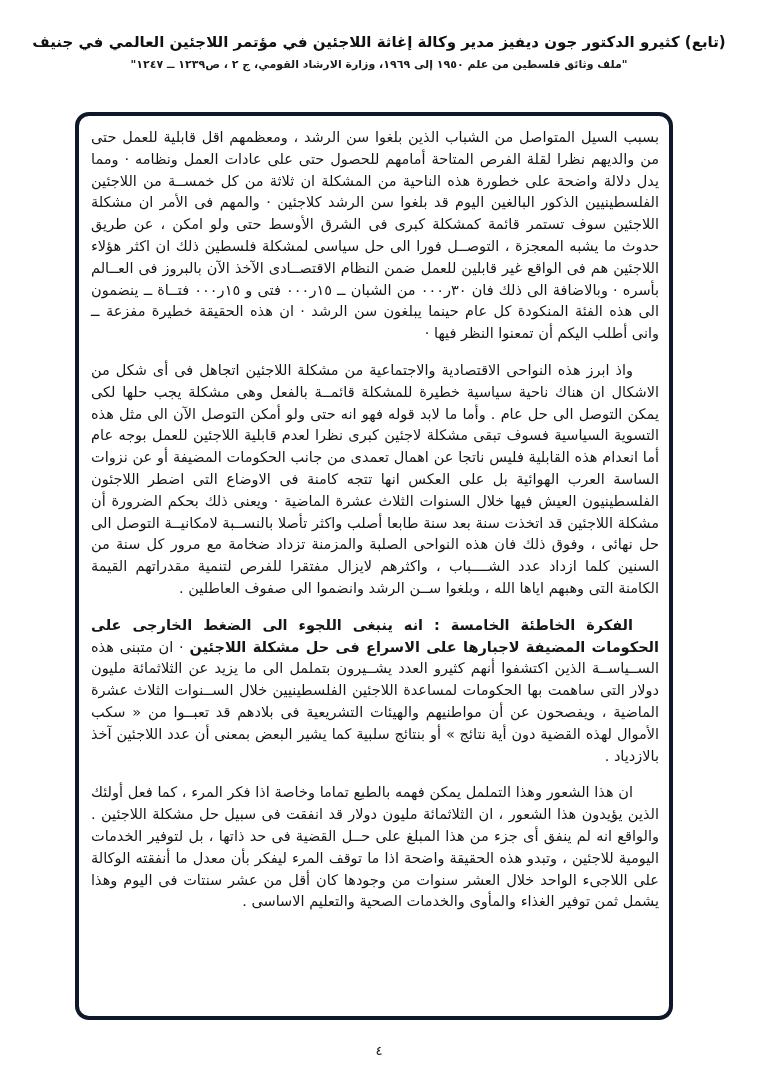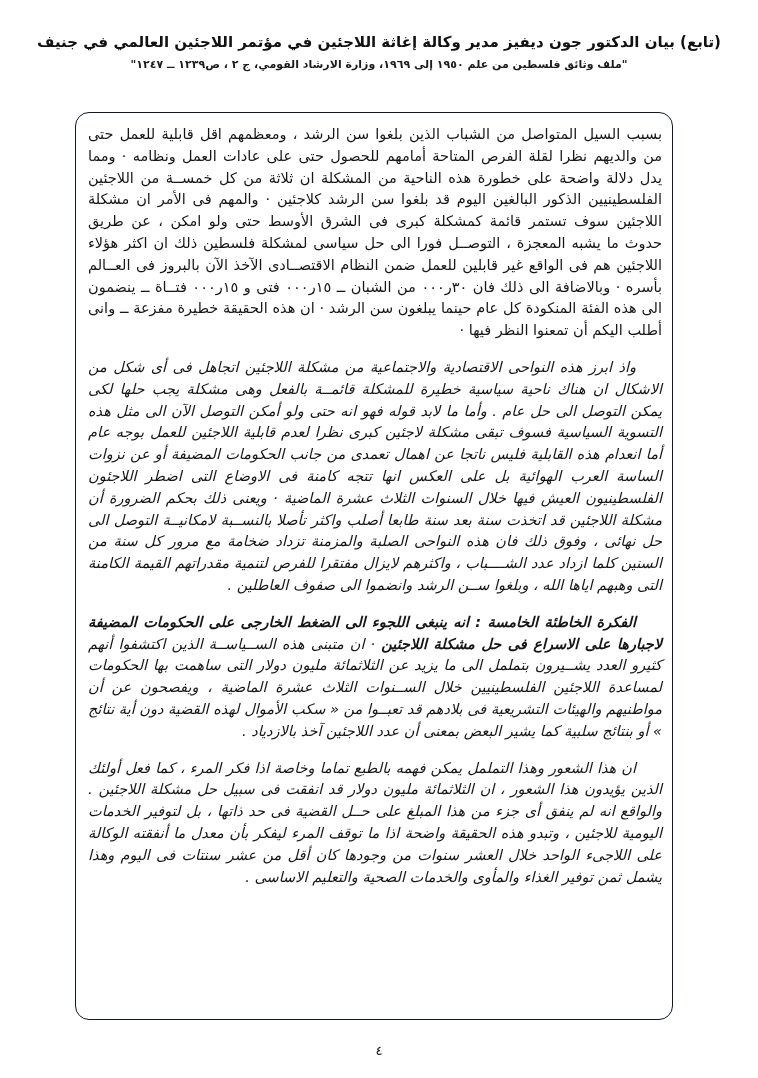--- a/index.html
+++ b/index.html
@@ -35,38 +35,37 @@
     font-weight: bold;
     color: #1c1c1c;
   }
   .frame {
     position: absolute;
     left: 75px;
     top: 112px;
     width: 598px;
     height: 908px;
     box-sizing: border-box;
-    border: 1px solid #0f172a;
+    border: 4px solid #0f172a;
     border-radius: 14px;
     padding: 11px 10px 10px 12px;
     background: #ffffff;
   }
   .content {
     direction: rtl;
     text-align: justify;
     font-size: 14.5px;
     line-height: 21.8px;
     color: #161616;
   }
   .content p {
     margin: 0 0 15px 0;
   }
   .content p.indent {
     text-indent: 26px;
-    font-style: italic;
   }
   .bold-lead {
     font-weight: bold;
     margin-top: 26px;
   }
   .page-number {
     position: absolute;
     bottom: 20px;
     left: 0;
     right: 0;
@@ -74,21 +73,21 @@
     font-size: 13px;
     color: #111111;
   }
 </style>
 </head>
 <body>
 
 <div class="page">
 
   <div class="header">
-    <div class="header-title">(تابع) بيان الدكتور جون ديفيز مدير وكالة إغاثة اللاجئين في مؤتمر اللاجئين العالمي في جنيف</div>
+    <div class="header-title">(تابع) كثيرو الدكتور جون ديفيز مدير وكالة إغاثة اللاجئين في مؤتمر اللاجئين العالمي في جنيف</div>
     <div class="header-source">"ملف وثائق فلسطين من علم ١٩٥٠ إلى ١٩٦٩، وزارة الارشاد القومي، ج ٢ ، ص١٢٣٩ ــ ١٢٤٧"</div>
   </div>
 
   <div class="frame">
     <div class="content">
       <p>بسبب السيل المتواصل من الشباب الذين بلغوا سن الرشد ، ومعظمهم اقل قابلية للعمل حتى من والديهم نظرا لقلة الفرص المتاحة أمامهم للحصول حتى على عادات العمل ونظامه · ومما يدل دلالة واضحة على خطورة هذه الناحية من المشكلة ان ثلاثة من كل خمســة من اللاجئين الفلسطينيين الذكور البالغين اليوم قد بلغوا سن الرشد كلاجئين · والمهم فى الأمر ان مشكلة اللاجئين سوف تستمر قائمة كمشكلة كبرى فى الشرق الأوسط حتى ولو امكن ، عن طريق حدوث ما يشبه المعجزة ، التوصــل فورا الى حل سياسى لمشكلة فلسطين ذلك ان اكثر هؤلاء اللاجئين هم فى الواقع غير قابلين للعمل ضمن النظام الاقتصــادى الآخذ الآن بالبروز فى العــالم بأسره · وبالاضافة الى ذلك فان ٣٠ر٠٠٠ من الشبان ــ ١٥ر٠٠٠ فتى و ١٥ر٠٠٠ فتــاة ــ ينضمون الى هذه الفئة المنكودة كل عام حينما يبلغون سن الرشد · ان هذه الحقيقة خطيرة مفزعة ــ وانى أطلب اليكم أن تمعنوا النظر فيها ·</p>
       <p class="indent">واذ ابرز هذه النواحى الاقتصادية والاجتماعية من مشكلة اللاجئين اتجاهل فى أى شكل من الاشكال ان هناك ناحية سياسية خطيرة للمشكلة قائمــة بالفعل وهى مشكلة يجب حلها لكى يمكن التوصل الى حل عام . وأما ما لابد قوله فهو انه حتى ولو أمكن التوصل الآن الى مثل هذه التسوية السياسية فسوف تبقى مشكلة لاجئين كبرى نظرا لعدم قابلية اللاجئين للعمل بوجه عام أما انعدام هذه القابلية فليس ناتجا عن اهمال تعمدى من جانب الحكومات المضيفة أو عن نزوات الساسة العرب الهوائية بل على العكس انها تتجه كامنة فى الاوضاع التى اضطر اللاجئون الفلسطينيون العيش فيها خلال السنوات الثلاث عشرة الماضية · ويعنى ذلك بحكم الضرورة أن مشكلة اللاجئين قد اتخذت سنة بعد سنة طابعا أصلب واكثر تأصلا بالنســبة لامكانيــة التوصل الى حل نهائى ، وفوق ذلك فان هذه النواحى الصلبة والمزمنة تزداد ضخامة مع مرور كل سنة من السنين كلما ازداد عدد الشــــباب ، واكثرهم لايزال مفتقرا للفرص لتنمية مقدراتهم القيمة الكامنة التى وهبهم اياها الله ، وبلغوا ســن الرشد وانضموا الى صفوف العاطلين .</p>
       <p class="indent"><span class="bold-lead">الفكرة الخاطئة الخامسة : انه ينبغى اللجوء الى الضغط الخارجى على الحكومات المضيفة لاجبارها على الاسراع فى حل مشكلة اللاجئين</span><span> · ان متبنى هذه الســياســة الذين اكتشفوا أنهم كثيرو العدد يشــيرون بتململ الى ما يزيد عن الثلاثمائة مليون دولار التى ساهمت بها الحكومات لمساعدة اللاجئين الفلسطينيين خلال الســنوات الثلاث عشرة الماضية ، ويفصحون عن أن مواطنيهم والهيئات التشريعية فى بلادهم قد تعبــوا من « سكب الأموال لهذه القضية دون أية نتائج » أو بنتائج سلبية كما يشير البعض بمعنى أن عدد اللاجئين آخذ بالازدياد .</span></p>
       <p class="indent">ان هذا الشعور وهذا التململ يمكن فهمه بالطبع تماما وخاصة اذا فكر المرء ، كما فعل أولئك الذين يؤيدون هذا الشعور ، ان الثلاثمائة مليون دولار قد انفقت فى سبيل حل مشكلة اللاجئين . والواقع انه لم ينفق أى جزء من هذا المبلغ على حــل القضية فى حد ذاتها ، بل لتوفير الخدمات اليومية للاجئين ، وتبدو هذه الحقيقة واضحة اذا ما توقف المرء ليفكر بأن معدل ما أنفقته الوكالة على اللاجىء الواحد خلال العشر سنوات من وجودها كان أقل من عشر سنتات فى اليوم وهذا يشمل ثمن توفير الغذاء والمأوى والخدمات الصحية والتعليم الاساسى .</p>
     </div>

